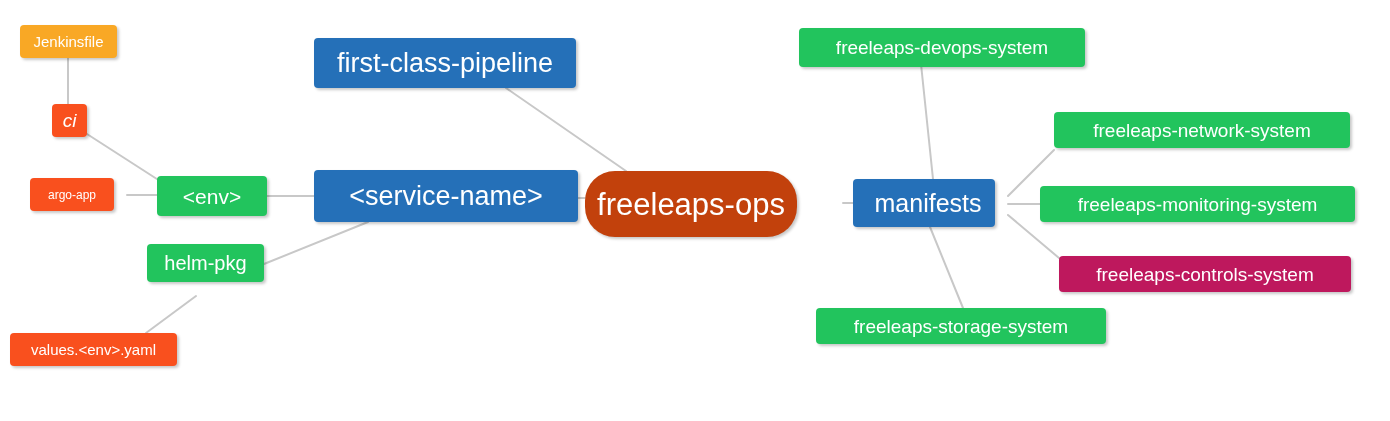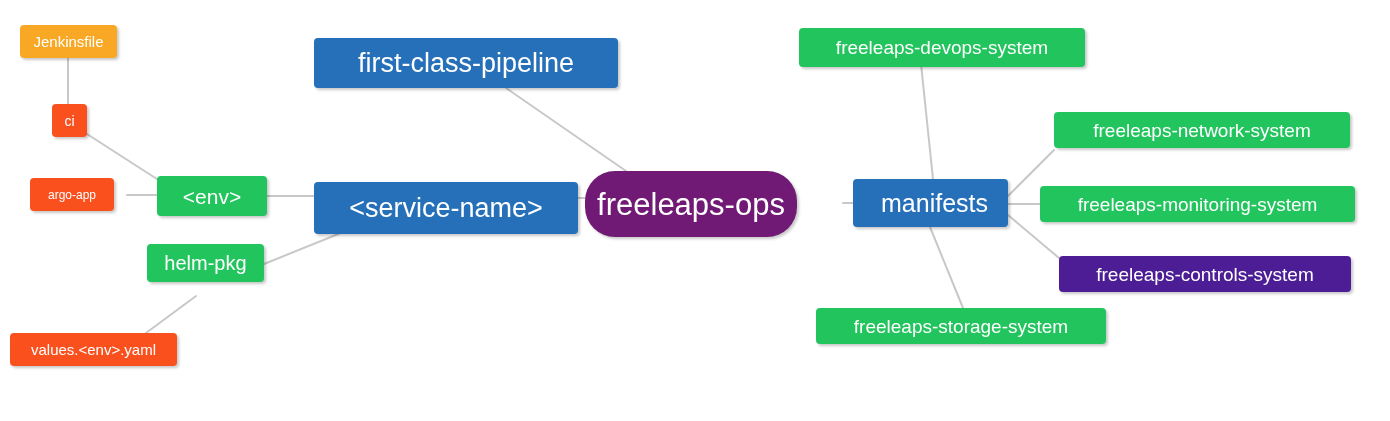--- a/index.html
+++ b/index.html
@@ -54,28 +54,28 @@
       <line x1="578" y1="198" x2="585" y2="198" stroke="#c8c8c8" stroke-width="2" stroke-linecap="round"></line>
       <line x1="843" y1="203" x2="853" y2="203" stroke="#c8c8c8" stroke-width="2" stroke-linecap="round"></line>
       <line x1="933" y1="179" x2="921" y2="64" stroke="#c8c8c8" stroke-width="2" stroke-linecap="round"></line>
       <line x1="1008" y1="196" x2="1054" y2="150" stroke="#c8c8c8" stroke-width="2" stroke-linecap="round"></line>
       <line x1="1008" y1="204" x2="1050" y2="204" stroke="#c8c8c8" stroke-width="2" stroke-linecap="round"></line>
       <line x1="1008" y1="215" x2="1059" y2="258" stroke="#c8c8c8" stroke-width="2" stroke-linecap="round"></line>
       <line x1="930" y1="227" x2="963" y2="308" stroke="#c8c8c8" stroke-width="2" stroke-linecap="round"></line>
     </svg>
   <div id="node-layer">
       <div class="node" style="left: 20px; top: 25px; width: 97px; height: 33px; background: rgb(249, 168, 37); font-size: 15px;">Jenkinsfile</div>
-      <div class="node" style="left: 52px; top: 104px; width: 35px; height: 33px; background: rgb(249, 80, 30); font-size: 14px;">ci</div>
+      <div class="node" style="left: 52px; top: 104px; width: 35px; height: 33px; background: rgb(249, 80, 30); font-size: 19px; font-style: italic;">ci</div>
       <div class="node" style="left: 30px; top: 178px; width: 84px; height: 33px; background: rgb(249, 80, 30); font-size: 12px;">argo-app</div>
       <div class="node" style="left: 157px; top: 176px; width: 110px; height: 40px; background: rgb(34, 196, 93); font-size: 21px;">&lt;env&gt;</div>
       <div class="node" style="left: 147px; top: 244px; width: 117px; height: 38px; background: rgb(34, 196, 93); font-size: 20px;">helm-pkg</div>
       <div class="node" style="left: 10px; top: 333px; width: 167px; height: 33px; background: rgb(249, 80, 30); font-size: 15px;">values.&lt;env&gt;.yaml</div>
-      <div class="node" style="left: 314px; top: 38px; width: 304px; height: 50px; background: rgb(37, 112, 184); font-size: 27px;">first-class-pipeline</div>
-      <div class="node" style="left: 314px; top: 170px; width: 264px; height: 52px; background: rgb(37, 112, 184); font-size: 27px; margin-top: 12px;">&lt;service-name&gt;</div>
-      <div class="node" style="left: 585px; top: 171px; width: 212px; height: 66px; background: #701a75; font-size: 31px; border-radius: 30px;">freeleaps-ops</div>
-      <div class="node" style="left: 853px; top: 179px; width: 155px; height: 48px; background: rgb(37, 112, 184); font-size: 25px; padding-left: 8px;">manifests</div>
+      <div class="node" style="left: 314px; top: 38px; width: 262px; height: 50px; background: rgb(37, 112, 184); font-size: 27px;">first-class-pipeline</div>
+      <div class="node" style="left: 314px; top: 170px; width: 264px; height: 52px; background: rgb(37, 112, 184); font-size: 27px;">&lt;service-name&gt;</div>
+      <div class="node" style="left: 585px; top: 171px; width: 212px; height: 66px; background: #c2410c; font-size: 31px; border-radius: 30px;">freeleaps-ops</div>
+      <div class="node" style="left: 853px; top: 179px; width: 142px; height: 48px; background: rgb(37, 112, 184); font-size: 25px; padding-left: 8px;">manifests</div>
       <div class="node" style="left: 799px; top: 28px; width: 286px; height: 39px; background: rgb(34, 196, 93); font-size: 19px;">freeleaps-devops-system</div>
       <div class="node" style="left: 1054px; top: 112px; width: 296px; height: 36px; background: rgb(34, 196, 93); font-size: 19px;">freeleaps-network-system</div>
       <div class="node" style="left: 1040px; top: 186px; width: 315px; height: 36px; background: rgb(34, 196, 93); font-size: 19px;">freeleaps-monitoring-system</div>
-      <div class="node" style="left: 1059px; top: 256px; width: 292px; height: 36px; background: #4c1d95; font-size: 19px;">freeleaps-controls-system</div>
+      <div class="node" style="left: 1059px; top: 256px; width: 292px; height: 36px; background: #be185d; font-size: 19px;">freeleaps-controls-system</div>
       <div class="node" style="left: 816px; top: 308px; width: 290px; height: 36px; background: rgb(34, 196, 93); font-size: 19px;">freeleaps-storage-system</div>
     </div>
 </div>
 
 </body></html>

